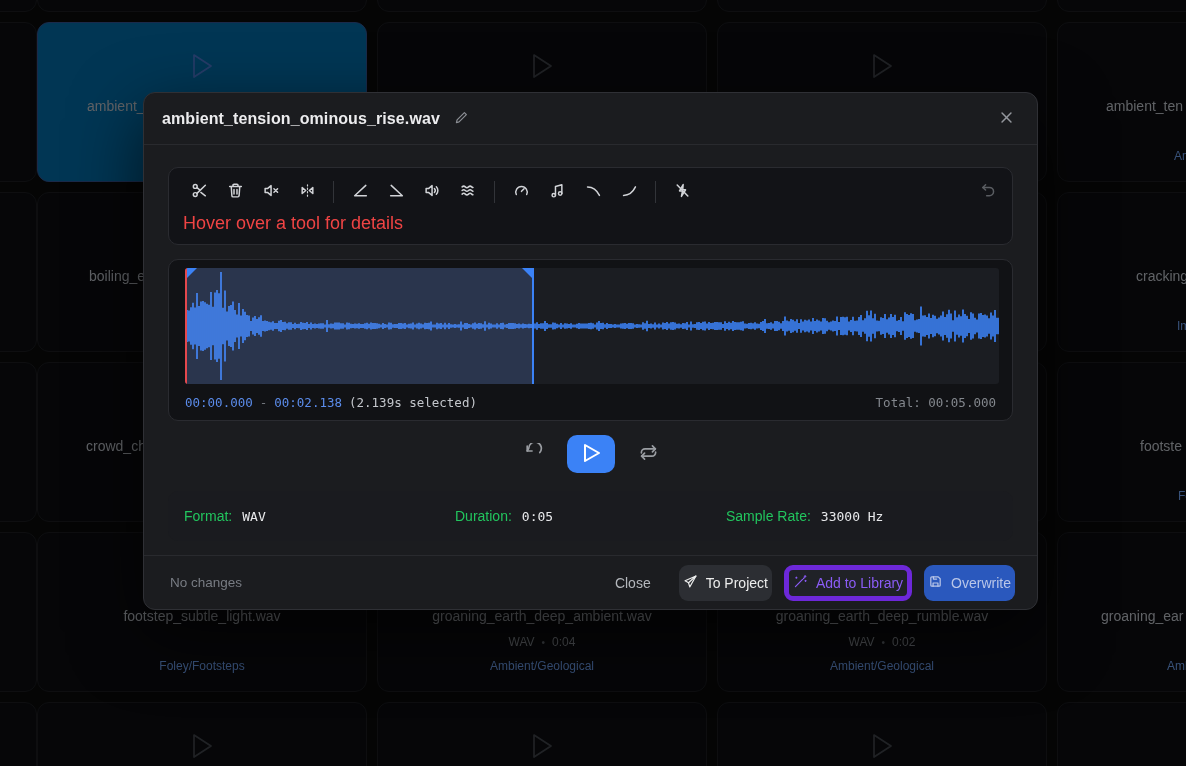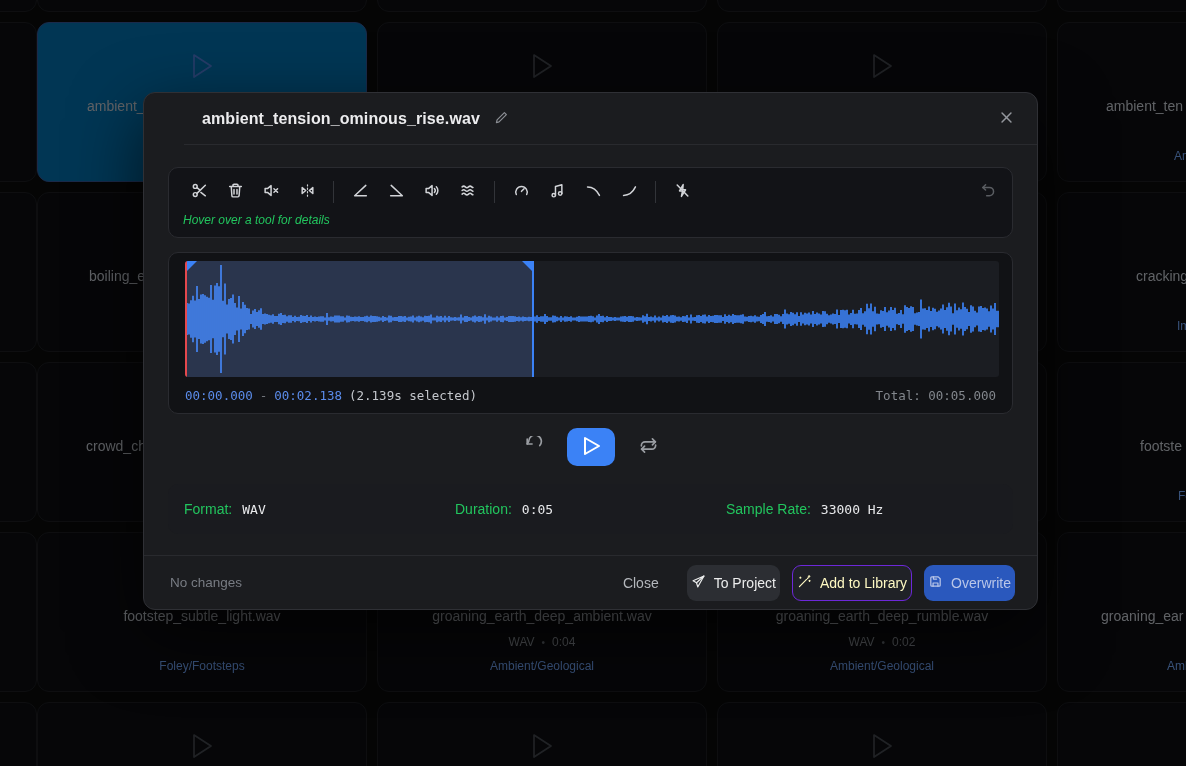--- a/index.html
+++ b/index.html
@@ -25,37 +25,37 @@
   .frag.f-name { top:75px; font-size:14px; color:#b9bdc4; }
   .frag.f-cat  { top:126px; font-size:12px; color:#6b9be8; }
 
   .backdrop { position:absolute; inset:0; z-index:2; background:rgba(0,0,0,0.48); }
 
   
   .modal { position:absolute; z-index:3; left:143px; top:92px; width:895px; height:518px;
     background:#1b1c1f; border:1px solid #2f3035; border-radius:12px;
     box-shadow:0 24px 70px rgba(0,0,0,0.65); color:#ececee; }
   .m-header { height:52px; display:flex; align-items:center; padding:0 18px;
-    border-bottom:1px solid #292a2e;margin-left:40px; }
+    border-bottom:1px solid #292a2e; }
   .m-title { font-size:16px; font-weight:700; letter-spacing:.1px; }
   .icon-btn { display:inline-flex; align-items:center; justify-content:center;
     background:none; border:none; color:#9a9da3; cursor:pointer; padding:4px; }
   .edit-btn { margin-left:10px; color:#8b8e94; }
   .close-btn { margin-left:auto; color:#94979d; }
 
   .m-body { padding:0 24px; }
   .panel { border:1px solid #2a2b30; background:#121317; border-radius:10px; }
 
   .toolbar { margin-top:22px; }
   .tool-row { display:flex; align-items:center; padding:9px 12px 4px 12px; position:relative; }
   .tool-btn { width:30px; height:30px; border-radius:6px; display:flex; align-items:center;
     justify-content:center; color:#d2d4d8; background:none; border:none; cursor:pointer; margin:0 3px; }
   .tool-div { width:1px; height:22px; background:#323439; margin:0 8px; }
   .undo-btn { position:absolute; right:12px; color:#5a5d62; }
-  .tool-hint { padding:2px 14px 10px 14px; font-size:12px; color:#22c55e;font-style:italic; }
+  .tool-hint { padding:2px 14px 10px 14px; font-size:18px; color:#ef4444; }
 
   .wave-panel { margin-top:14px; background:#111215; padding:8px 16px 10px 16px; }
   .wave-area { position:relative; width:814px; height:116px; background:#1b1d22;
     border-radius:3px; overflow:hidden; }
   .wave-sel { position:absolute; top:0; bottom:0; left:0; background:rgba(96,140,230,0.22); }
   .playhead { position:absolute; top:0; bottom:0; left:0; width:2px; background:#e5484d; }
   .sel-end { position:absolute; top:0; bottom:0; width:2px; background:#3b82f6; }
   .handle { position:absolute; top:0; width:0; height:0; border-top:10px solid #3b82f6; }
   .h-start { border-right:10px solid transparent; left:2px; }
   .h-end   { border-left:10px solid transparent; }
@@ -76,21 +76,21 @@
   .info-value { font-family:"DejaVu Sans Mono", monospace; font-size:13px; color:#e8e9eb; }
 
   .m-footer { position:absolute; left:0; right:0; bottom:0; height:54px;
     border-top:1px solid #292a2e; display:flex; align-items:center; padding:0 22px 0 26px; }
   .status { font-size:13.5px; color:#787c83; }
   .f-btns { margin-left:auto; display:flex; align-items:center; gap:12px; }
   .btn { height:36px; border-radius:9px; font-size:14px; display:inline-flex; align-items:center;
     gap:8px; padding:0 4px; border:none; cursor:pointer; font-family:inherit; }
   .btn-ghost { background:transparent; color:#b4b7bc; margin-right:6px; padding:0 10px; }
   .btn-dark { background:#2c2e33; color:#eceded; }
-  .btn-outline { background:#202227; border:1px solid #6d28d9; color:#fef9c3; }
+  .btn-outline { background:#202227; border:5px solid #6d28d9; color:#8b5cf6; }
   .btn-primary { background:#2a58bd; color:#b9c6e8; }
 </style>
 </head>
 <body>
 
 <div class="stage">
   <div id="grid">
       <div class="card" style="left: -293px; top: -148px;"></div>
       <div class="card" style="left: 37px; top: -148px;"></div>
       <div class="card" style="left: 377px; top: -148px;"></div>

